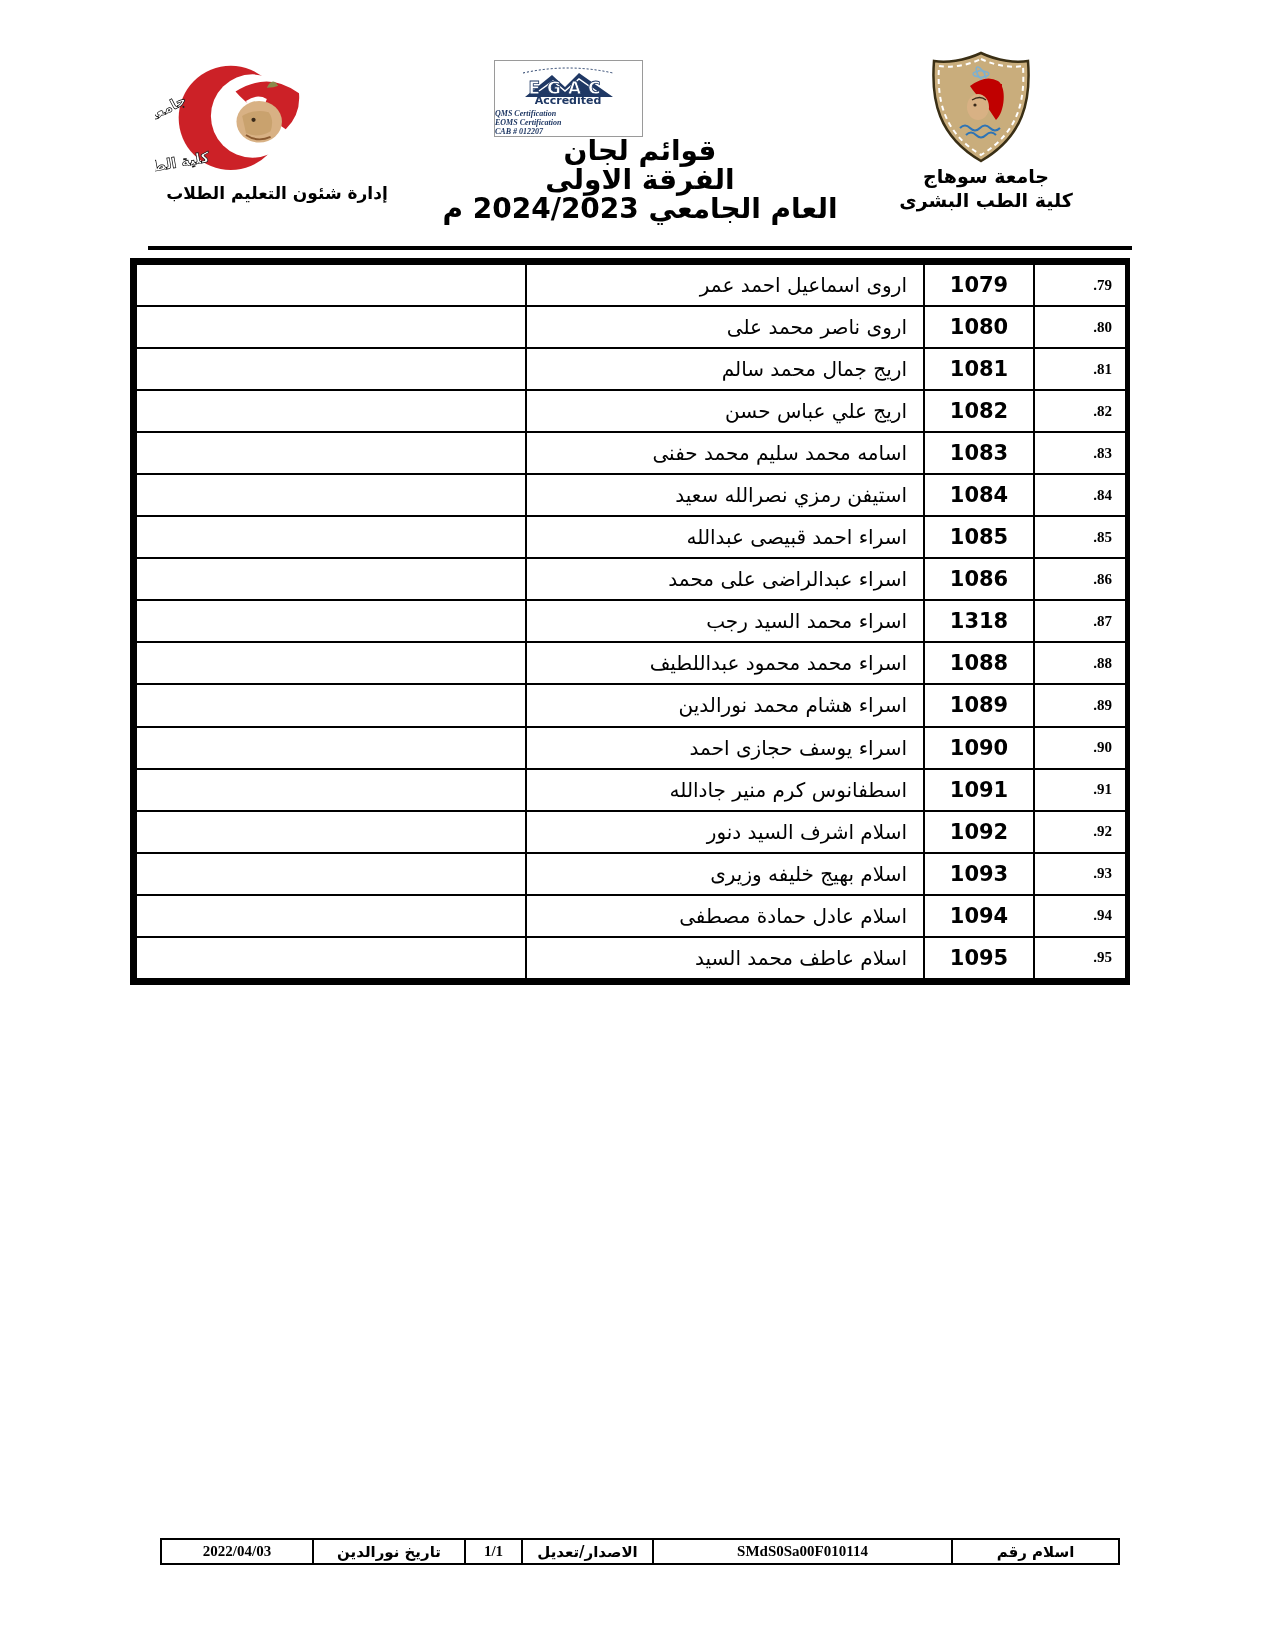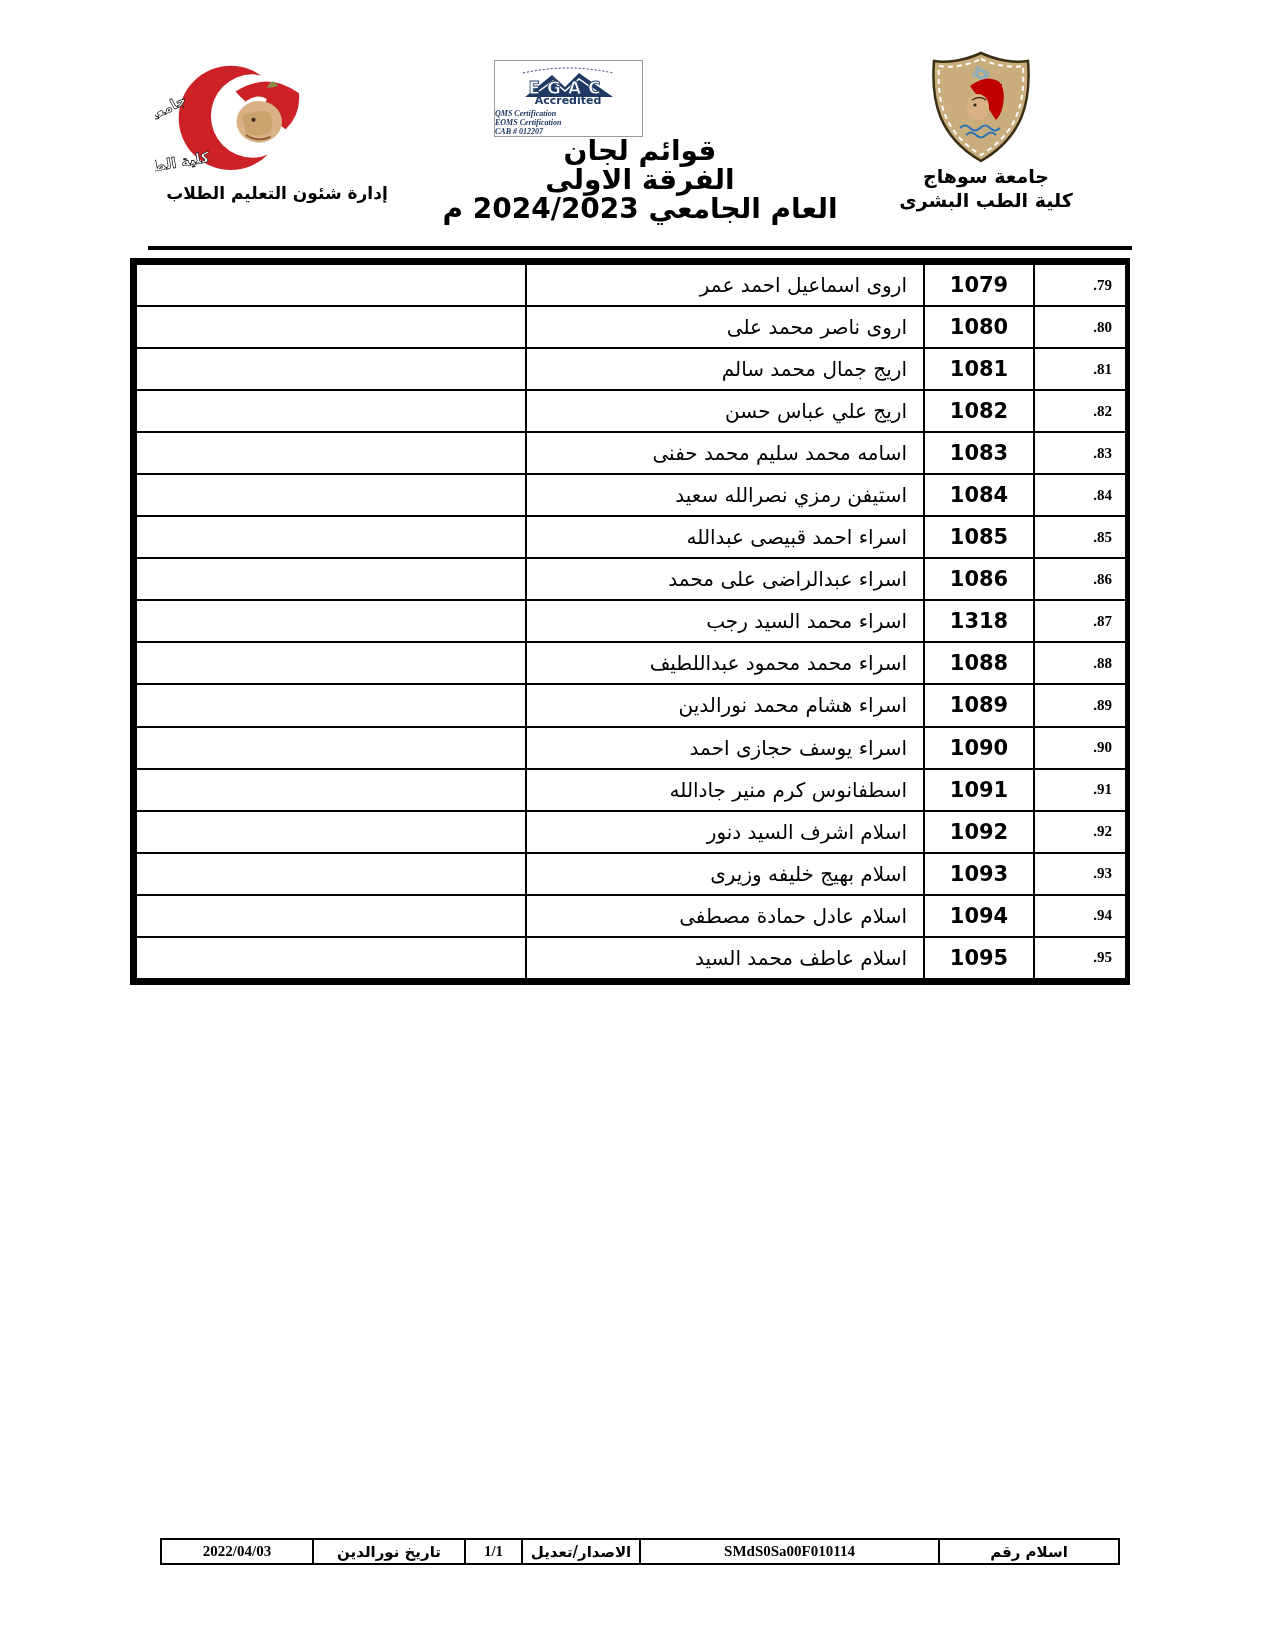--- a/index.html
+++ b/index.html
@@ -36,21 +36,21 @@
   .footer-wrap { left:160px; top:1538px; width:960px; height:27px;
     border:2px solid #000; display:flex; direction:ltr; align-items:stretch; }
   .fcell { display:flex; align-items:center; justify-content:center;
     border-right:2px solid #000; font-weight:bold; font-size:15px; }
   .fcell:last-child { border-right:none; }
   .f-serif { font-family:"Liberation Serif", serif; direction:ltr; }
   .f-ar { direction:rtl; font-family:"DejaVu Sans", sans-serif; }
   .w-date  { width:152px; }
   .w-datelbl { width:152px; }
   .w-iss   { width:57px; }
-  .w-isslbl { width:118px; }
+  .w-isslbl { width:131px; }
   .w-code  { width:299px; }
   .w-formlbl { flex:1; }
   
   .iso-lines { text-align:center; color:#1f3864; font-weight:bold;
     font-size:10px; line-height:11px; font-family:"Liberation Serif", serif; }
   .egac-lines { text-align:left; color:#1f3864; font-weight:bold;
     font-size:8px; line-height:9px; font-family:"Liberation Serif", serif;font-style:italic; }
 </style>
 </head>
 <body>

